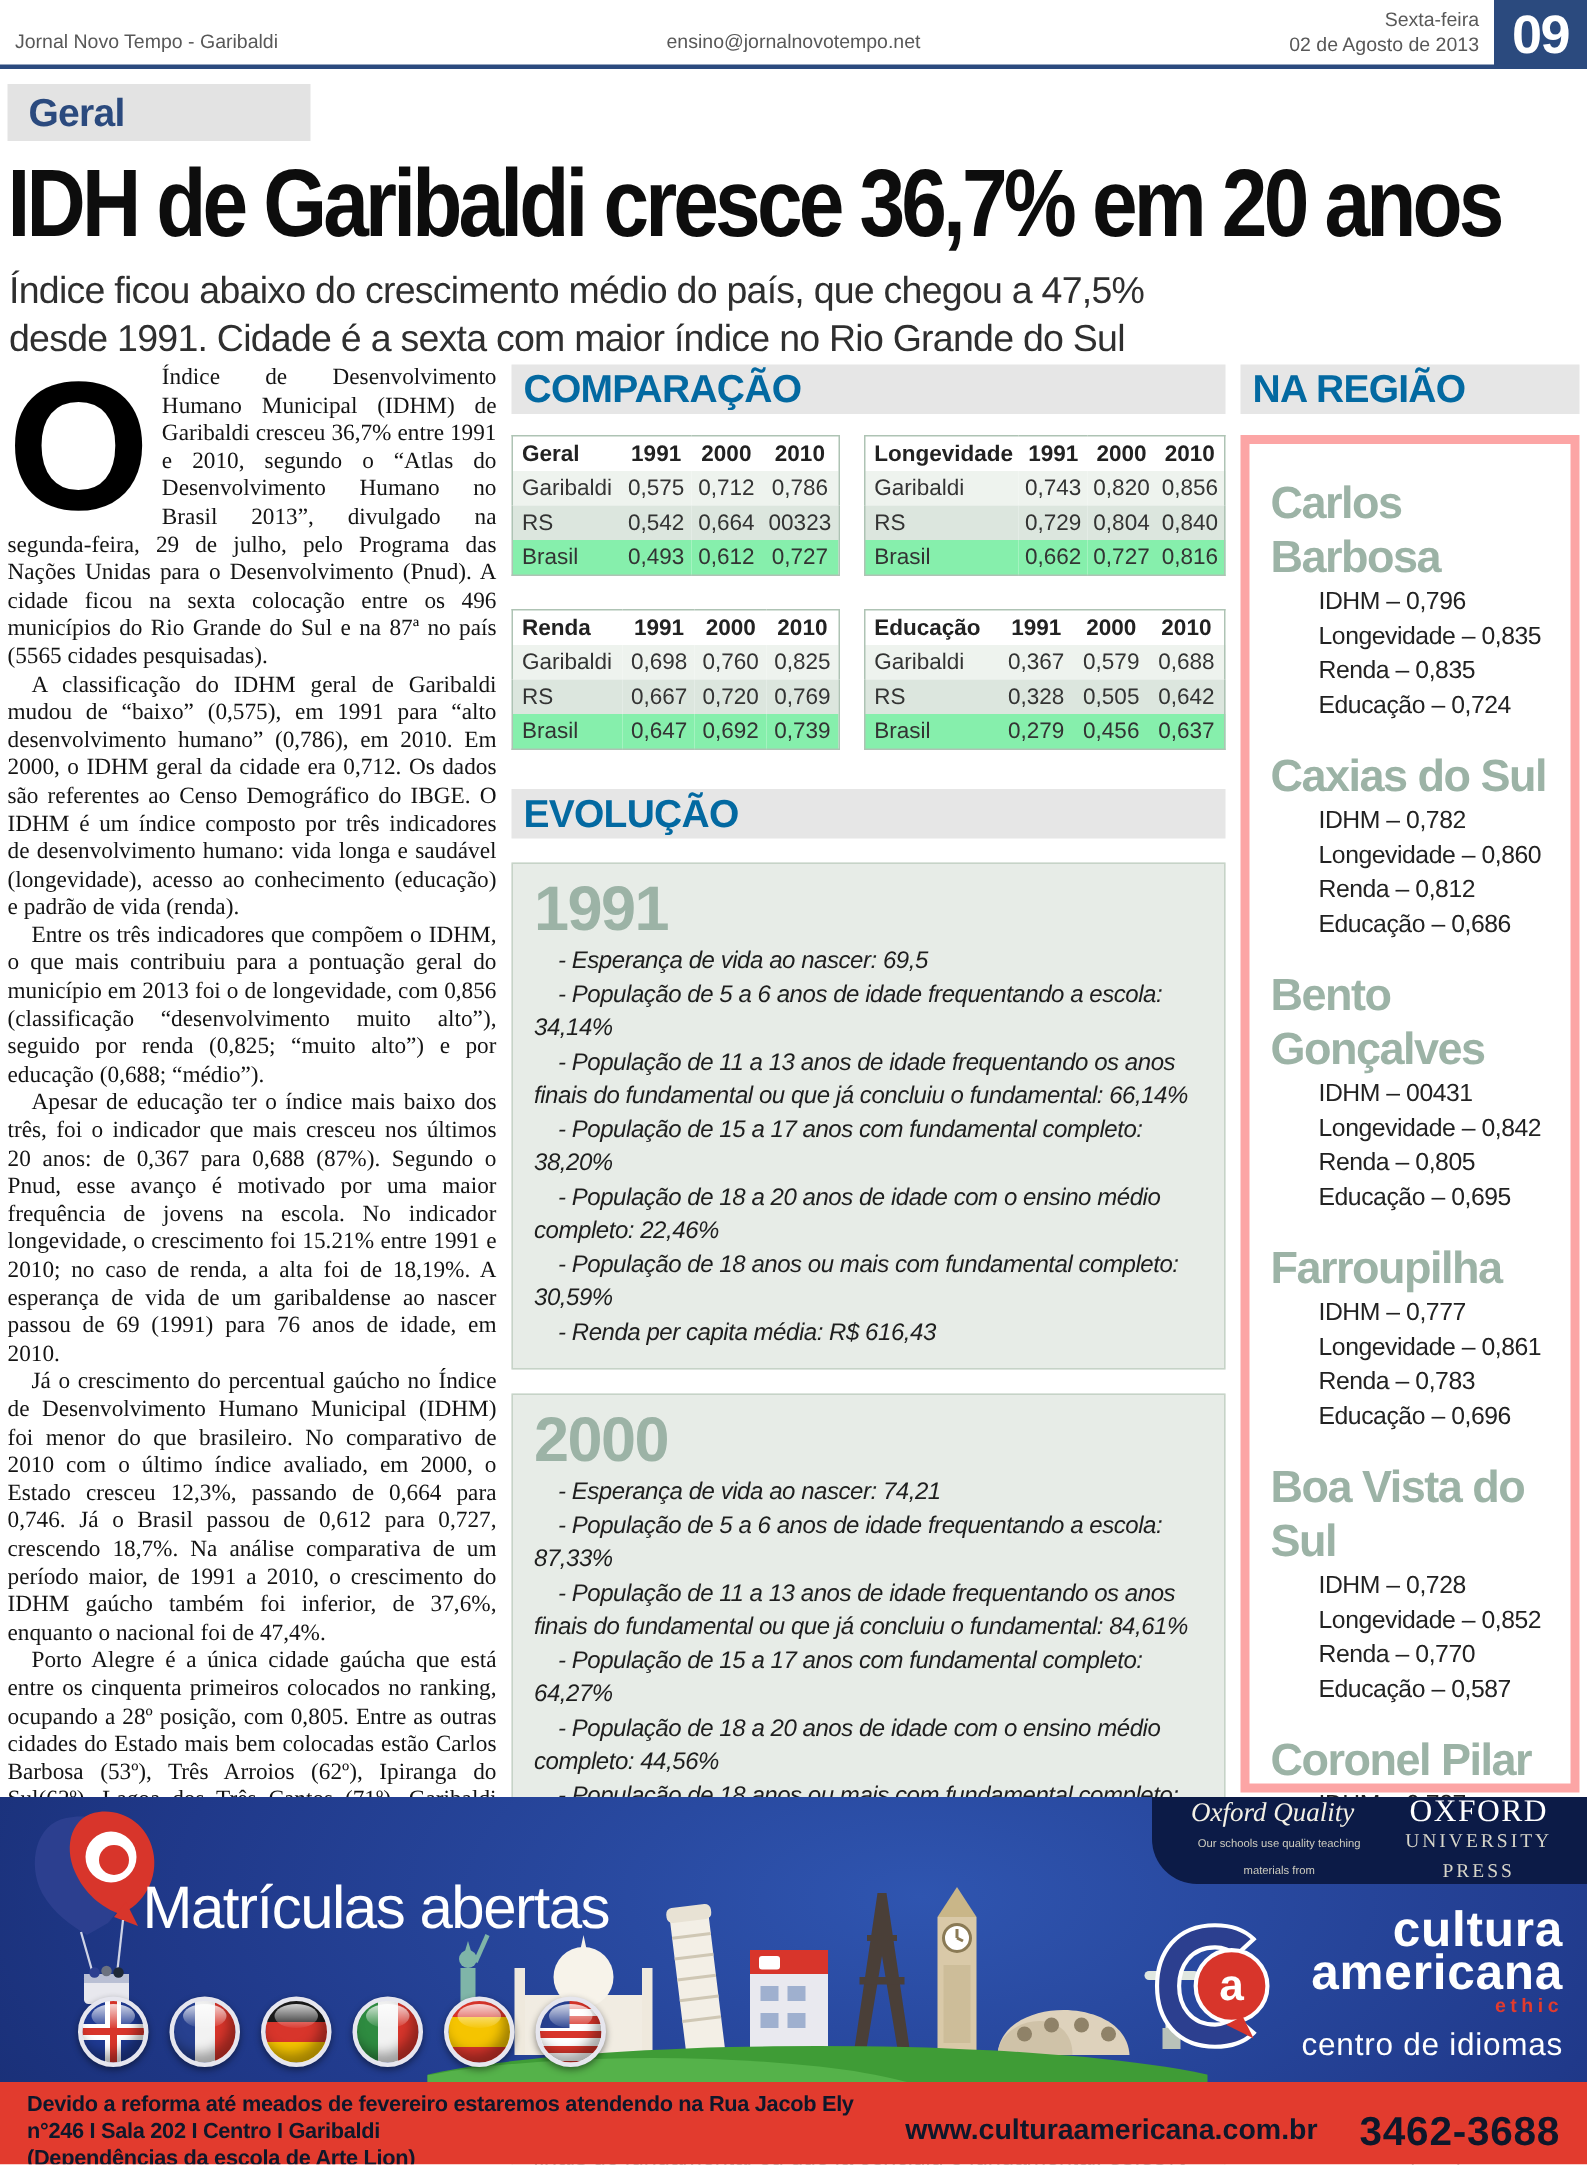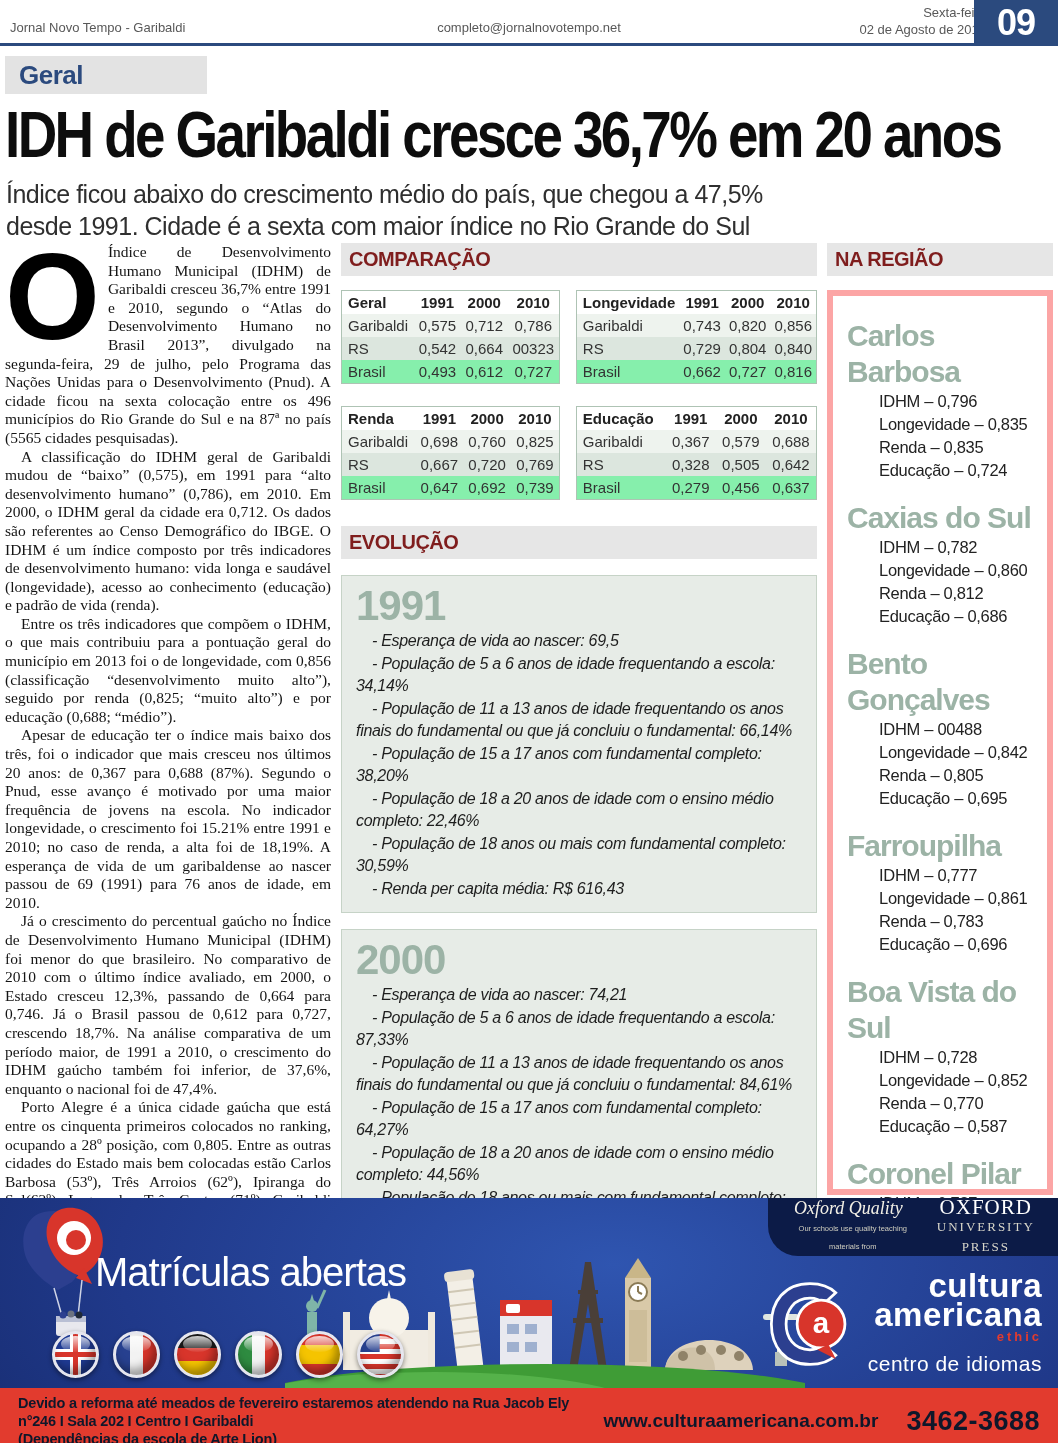--- a/index.html
+++ b/index.html
@@ -12,21 +12,21 @@
 
   
   .masthead {
     position:absolute; top:0; left:0; width:1058px; height:46px;
     border-bottom:3px solid #2b4a7e;
   }
   .masthead .pub { position:absolute; left:10px; bottom:8px; font-size:13px; color:#585858; }
   .masthead .email { position:absolute; left:0; right:0; bottom:8px; text-align:center; font-size:13px; color:#585858; }
   .masthead .daterow { position:absolute; right:72px; top:4px; text-align:right; font-size:13px; color:#585858; line-height:17px; }
   .masthead .pagenum {
-    position:absolute; right:0; top:0; width:84px; height:46px; background:#2b4a7e;
+    position:absolute; right:0; top:0; width:62px; height:46px; background:#2b4a7e;
     color:#fff; font-weight:bold; font-size:36px; text-align:center; line-height:46px;
     letter-spacing:-1px;
   }
 
   
   .section-badge {
     position:absolute; top:56px; left:5px; width:202px; height:38px;
     background:#e3e3e3; color:#2b4a7e; font-weight:bold; font-size:26px;
     line-height:38px; padding-left:14px; letter-spacing:-0.5px;
   }
@@ -52,22 +52,22 @@
   .article { font-family:"Liberation Serif", serif; font-size:15.5px; line-height:18.6px; text-align:justify; color:#141414; overflow:hidden; }
   .article p { margin:0; text-indent:16px; }
   .article p.first { text-indent:0; }
   .dropcap {
     float:left; font-family:"Liberation Sans", sans-serif; font-weight:bold;
     font-size:122px; line-height:96px; padding:6px 8px 0 0; color:#000;
   }
 
   
   .band {
-    height:33px; background:#e6e6e6; color:#7f1d1d; font-weight:bold;
-    font-size:20px; line-height:33px; padding-left:8px; letter-spacing:-0.5px;
+    height:33px; background:#e6e6e6; color:#0369a1; font-weight:bold;
+    font-size:26px; line-height:33px; padding-left:8px; letter-spacing:-0.5px;
   }
 
   
   .cmp-grid { display:grid; grid-template-columns:1fr 1fr; column-gap:16px; row-gap:22px; margin-top:14px; }
   table.cmp { width:100%; border-collapse:collapse; border:1px solid #aec3b4; font-size:15px; }
   table.cmp th, table.cmp td { padding:3px 4px; text-align:center; font-weight:bold; color:#222; }
   table.cmp th { background:#fff; }
   table.cmp td { font-weight:normal; color:#333; }
   table.cmp .lbl { text-align:left; padding-left:6px; }
   table.cmp tr:nth-child(2) td { background:#eef3ee; }
@@ -148,21 +148,21 @@
   .ad-red .phone { font-size:27px; font-weight:bold; white-space:nowrap; letter-spacing:0.5px; }
   .ad-bottom { width:100%; height:4px; background:#1c357f; }
 </style>
 </head>
 <body>
 
 <div class="page">
 
   <div class="masthead">
     <div class="pub">Jornal Novo Tempo - Garibaldi</div>
-    <div class="email">completo@jornalnovotempo.net</div>
+    <div class="email">ensino@jornalnovotempo.net</div>
     <div class="daterow">
       <div>Sexta-feira</div>
       <div>02 de Agosto de 2013</div>
     </div>
     <div class="pagenum">09</div>
   </div>
 
   <div class="section-badge">Geral</div>
 
   <div class="headline">IDH de Garibaldi cresce 36,7% em 20 anos</div>
@@ -354,21 +354,21 @@
         <div>
           <div class="city-name">Caxias do Sul</div>
           <div class="city-stat">IDHM – 0,782</div>
           <div class="city-stat">Longevidade – 0,860</div>
           <div class="city-stat">Renda – 0,812</div>
           <div class="city-stat">Educação – 0,686</div>
         </div>
 
         <div>
           <div class="city-name">Bento Gonçalves</div>
-          <div class="city-stat">IDHM – 00488</div>
+          <div class="city-stat">IDHM – 00431</div>
           <div class="city-stat">Longevidade – 0,842</div>
           <div class="city-stat">Renda – 0,805</div>
           <div class="city-stat">Educação – 0,695</div>
         </div>
 
         <div>
           <div class="city-name">Farroupilha</div>
           <div class="city-stat">IDHM – 0,777</div>
           <div class="city-stat">Longevidade – 0,861</div>
           <div class="city-stat">Renda – 0,783</div>

